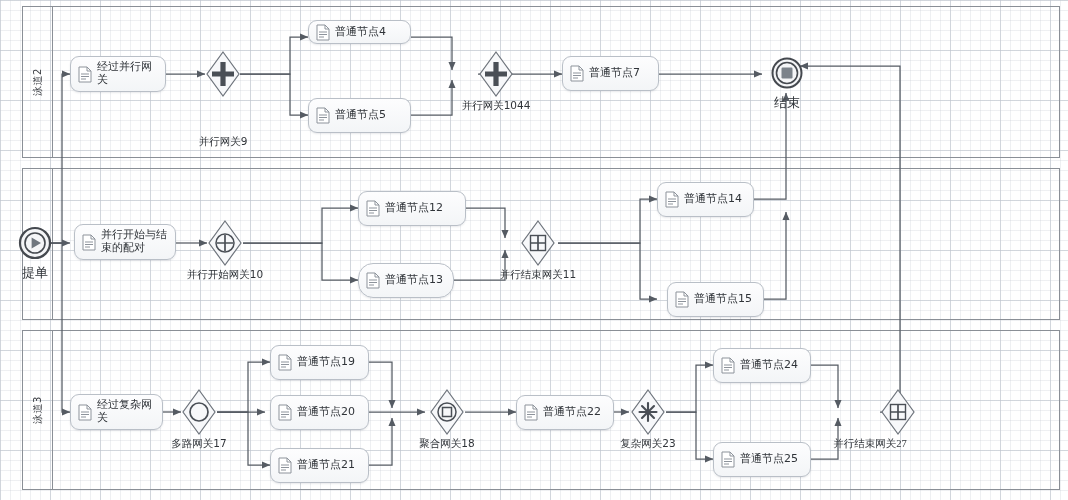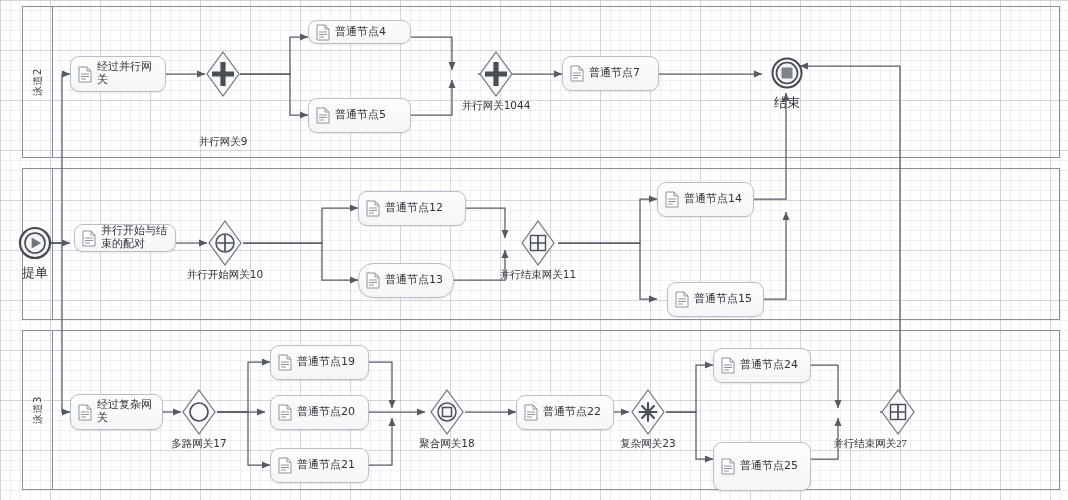--- a/index.html
+++ b/index.html
@@ -201,21 +201,21 @@
 
   <div class="evt" style="left:14px;top:222px;">
     <svg width="42" height="42" viewBox="0 0 42 42">
       <circle cx="21" cy="21" r="15" fill="#f4f5f7" stroke="#45494f" stroke-width="2.2"></circle>
       <circle cx="21" cy="21" r="10" fill="#f4f5f7" stroke="#45494f" stroke-width="1.6"></circle>
       <path d="M17.6,15.6 L27,21 L17.6,26.4 Z" fill="#6f767e"></path>
     </svg>
   </div>
   <div class="evtlabel" style="left:5px;top:264px;width:60px;">提单</div>
 
-  <div class="task" style="left:74px;top:224px;width:102px;height:28px;">
+  <div class="task" style="left:74px;top:224px;width:102px;height:36px;">
     <svg class="doc-ico" viewBox="0 0 14 17">
       <path d="M1,1 H9 L13,5 V16 H1 Z" fill="#fff" stroke="#8d939b" stroke-width="1"></path>
       <path d="M9,1 V5 H13" fill="none" stroke="#8d939b" stroke-width="1"></path>
       <g stroke="#8d939b" stroke-width="1">
           <path d="M3,8 H11"></path>
           <path d="M3,10.5 H11"></path>
           <path d="M3,13 H8"></path>
         </g>
     </svg>
     <span class="lbl">并行开始与结
@@ -393,21 +393,21 @@
       <path d="M9,1 V5 H13" fill="none" stroke="#8d939b" stroke-width="1"></path>
       <g stroke="#8d939b" stroke-width="1">
           <path d="M3,8 H11"></path>
           <path d="M3,10.5 H11"></path>
           <path d="M3,13 H8"></path>
         </g>
     </svg>
     <span class="lbl">普通节点24</span>
   </div>
 
-  <div class="task" style="left:713px;top:442px;width:98px;height:49px;">
+  <div class="task" style="left:713px;top:442px;width:98px;height:35px;">
     <svg class="doc-ico" viewBox="0 0 14 17">
       <path d="M1,1 H9 L13,5 V16 H1 Z" fill="#fff" stroke="#8d939b" stroke-width="1"></path>
       <path d="M9,1 V5 H13" fill="none" stroke="#8d939b" stroke-width="1"></path>
       <g stroke="#8d939b" stroke-width="1">
           <path d="M3,8 H11"></path>
           <path d="M3,10.5 H11"></path>
           <path d="M3,13 H8"></path>
         </g>
     </svg>
     <span class="lbl">普通节点25</span>

